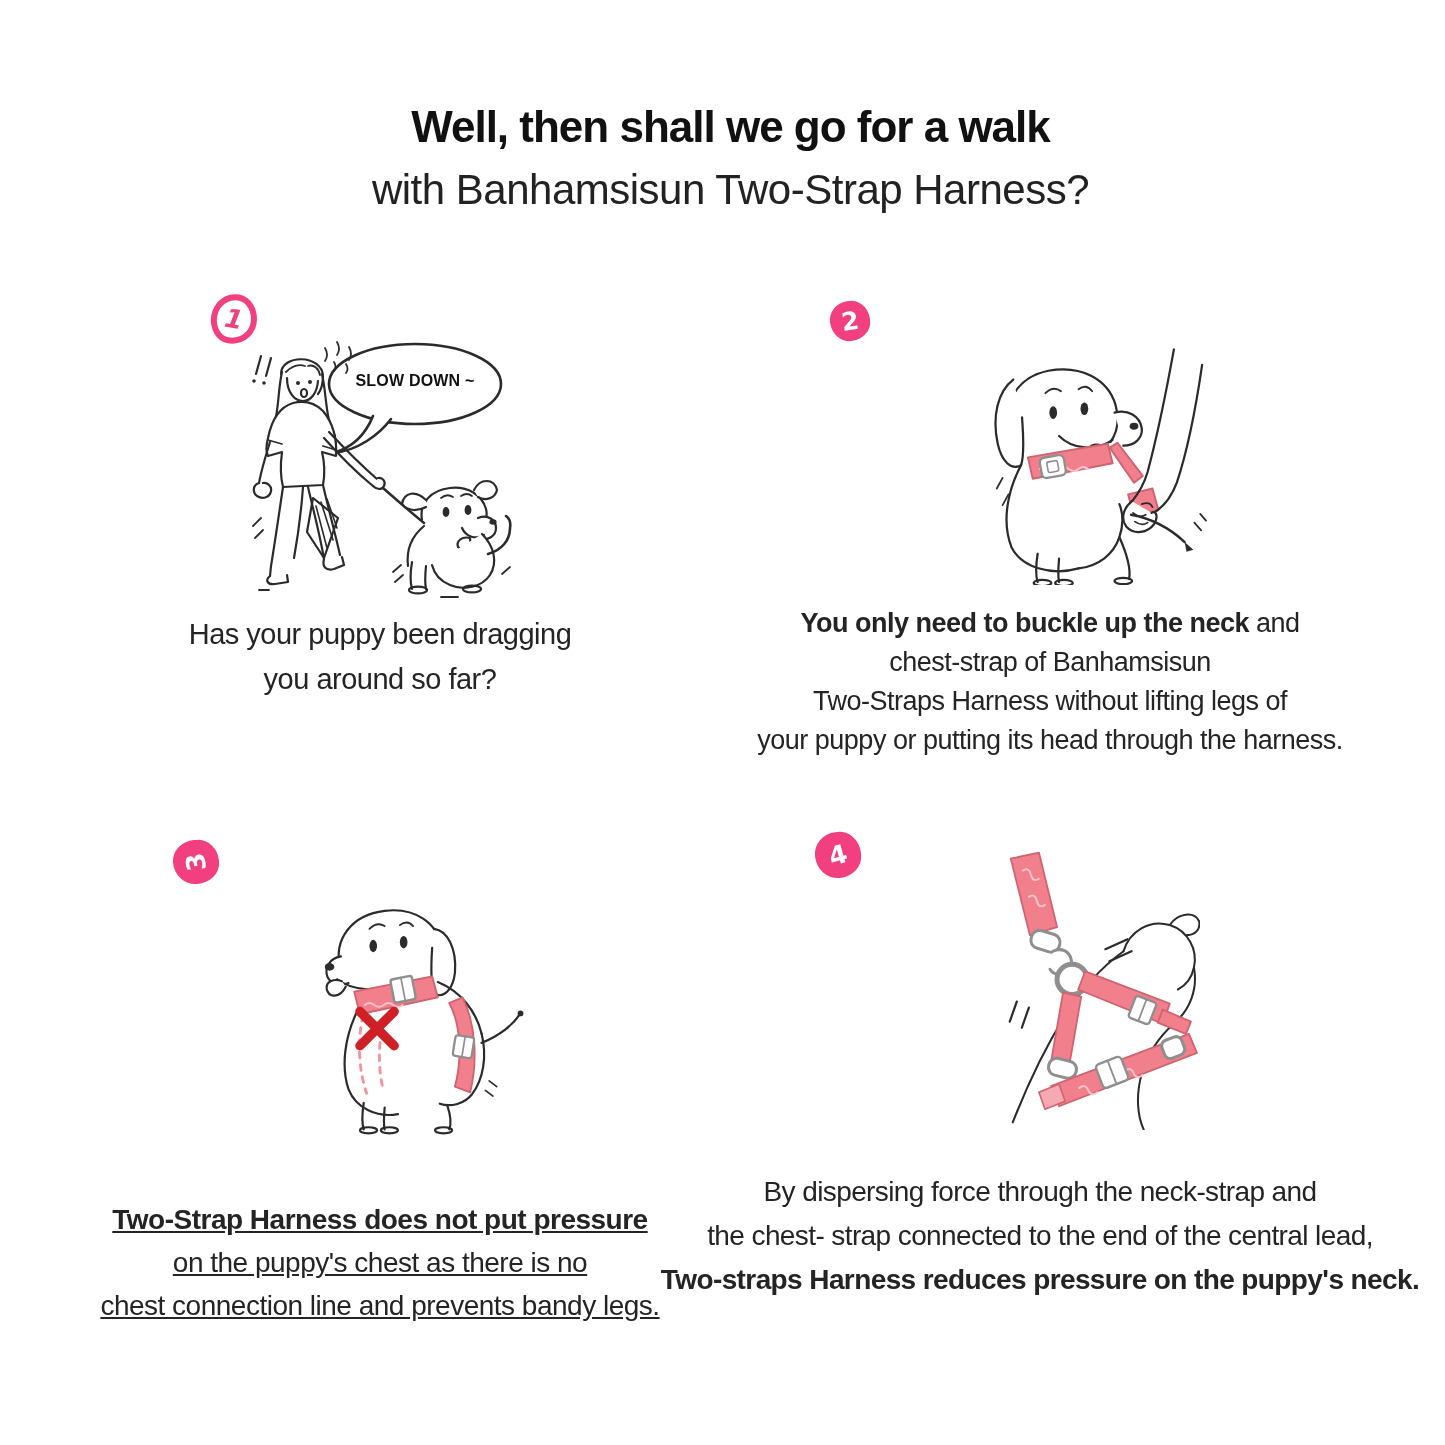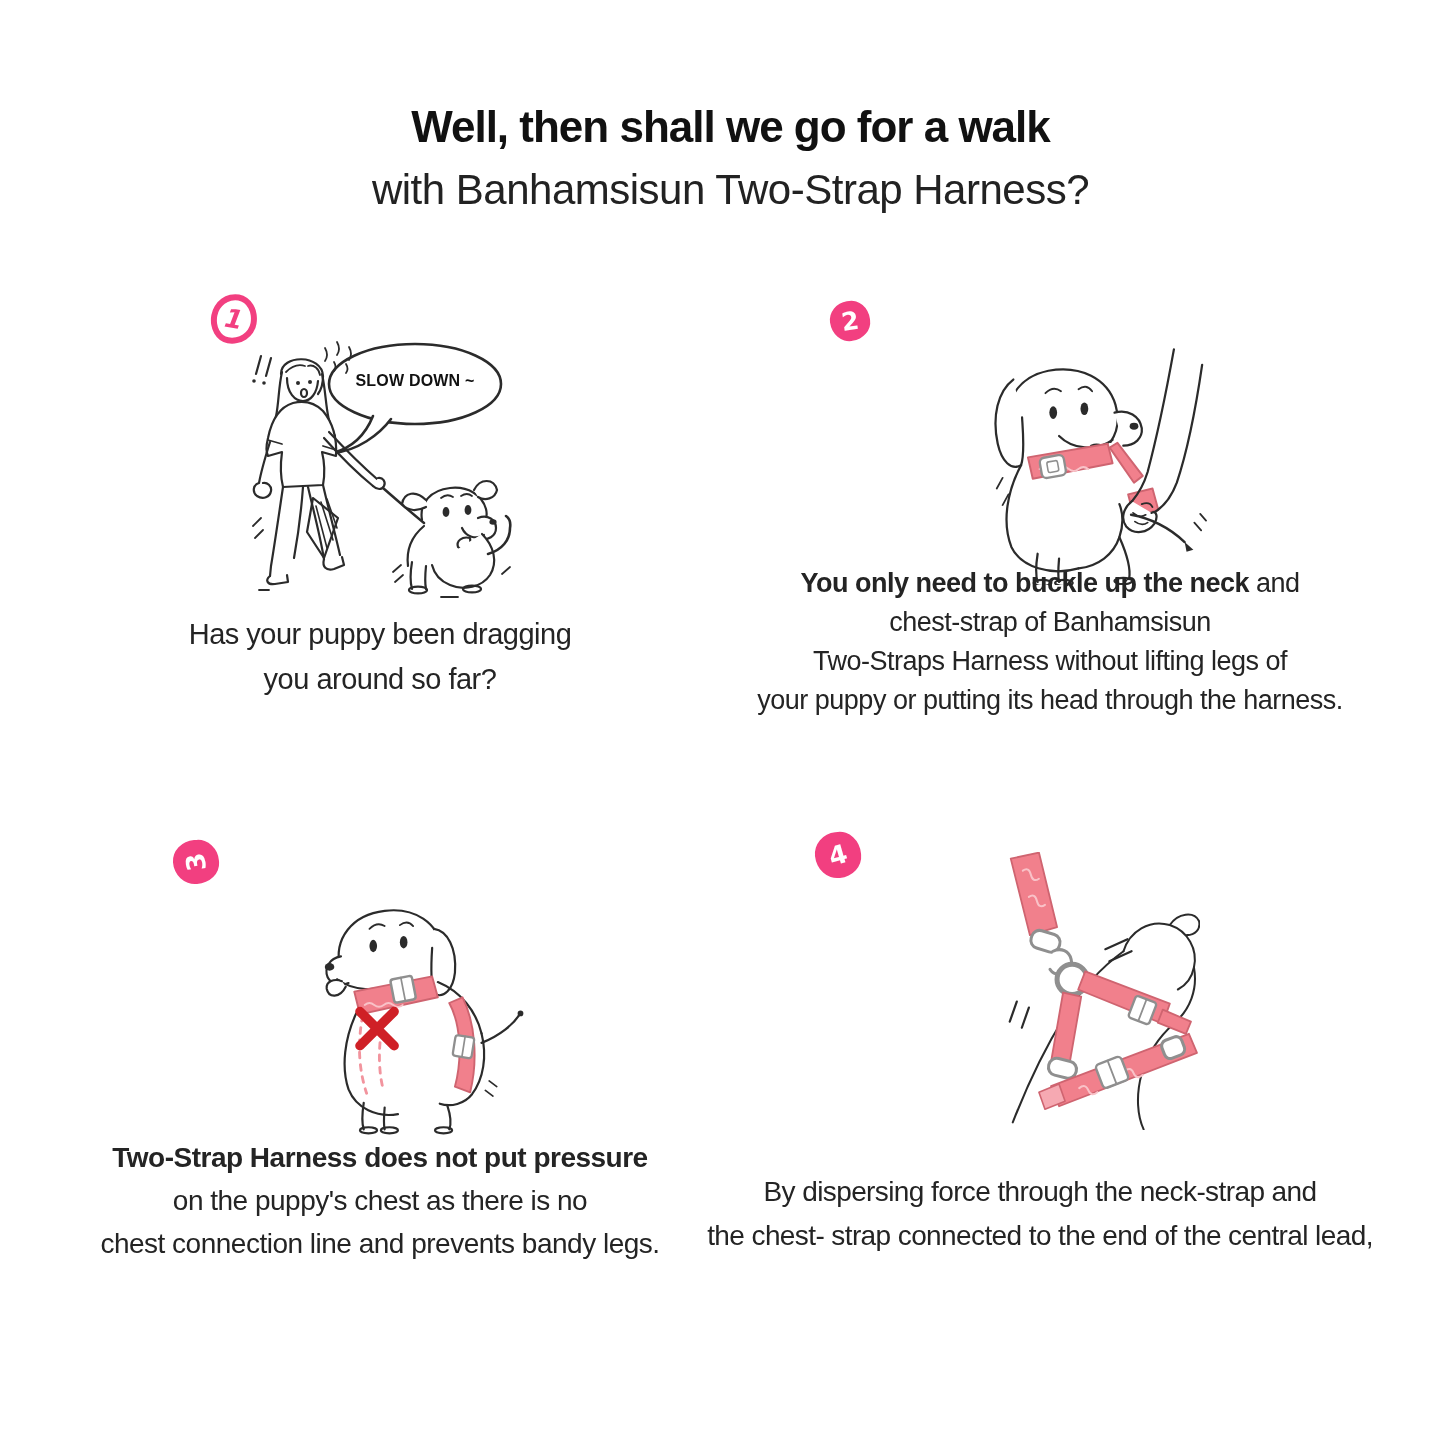--- a/index.html
+++ b/index.html
@@ -28,22 +28,22 @@
   .illo{position:absolute;}
   .illo svg{display:block;width:100%;height:100%;}
   .bubble-label{position:absolute;left:104px;top:52px;width:172px;text-align:center;
       font-size:16px;font-weight:700;letter-spacing:0.2px;color:#111;white-space:nowrap;}
 
   .caption{position:absolute;display:flex;flex-direction:column;align-items:center;
       text-align:center;color:#242424;font-weight:400;}
   .caption .line{white-space:nowrap;}
   .caption .b{font-weight:700;}
   .cap-1{left:100px;top:612px;width:560px;font-size:29px;line-height:45px;letter-spacing:-0.5px;}
-  .cap-2{left:705px;top:564px;width:690px;font-size:27px;line-height:39px;letter-spacing:-0.5px;}
-  .cap-3{left:70px;top:1136px;width:620px;font-size:28px;line-height:43px;letter-spacing:-0.5px;}
+  .cap-2{left:705px;top:604px;width:690px;font-size:27px;line-height:39px;letter-spacing:-0.5px;}
+  .cap-3{left:70px;top:1198px;width:620px;font-size:28px;line-height:43px;letter-spacing:-0.5px;text-decoration:underline;}
   .cap-4{left:655px;top:1150px;width:770px;font-size:28px;line-height:44px;letter-spacing:-0.6px;margin-top:20px;}
   .i1{left:225px;top:320px;width:300px;height:278px;}
   .i2{left:915px;top:322px;width:292px;height:263px;}
   .i3{left:245px;top:868px;width:285px;height:270px;}
   .i4{left:898px;top:852px;width:302px;height:278px;}
 </style>
 </head>
 <body>
 
 <div class="canvas">
@@ -263,15 +263,16 @@
             <rect x="263" y="184" width="21" height="19" rx="6" fill="#fff" stroke="#8f8f8f" stroke-width="3"></rect>
           </g>
         </g>
         <path d="M206,96 L228,86 M210,108 L232,98 M118,148 L111,168 M130,154 L123,174" stroke-width="2.2"></path>
       </g>
     </svg>
   </div>
   <div class="caption cap-4">
     <div class="line">By dispersing force through the neck-strap and</div>
     <div class="line">the chest- strap connected to the end of the central lead,</div>
+    <div class="line b">Two-straps Harness reduces pressure on the puppy's neck.</div>
   </div>
 
 </div>
 
 </body></html>

